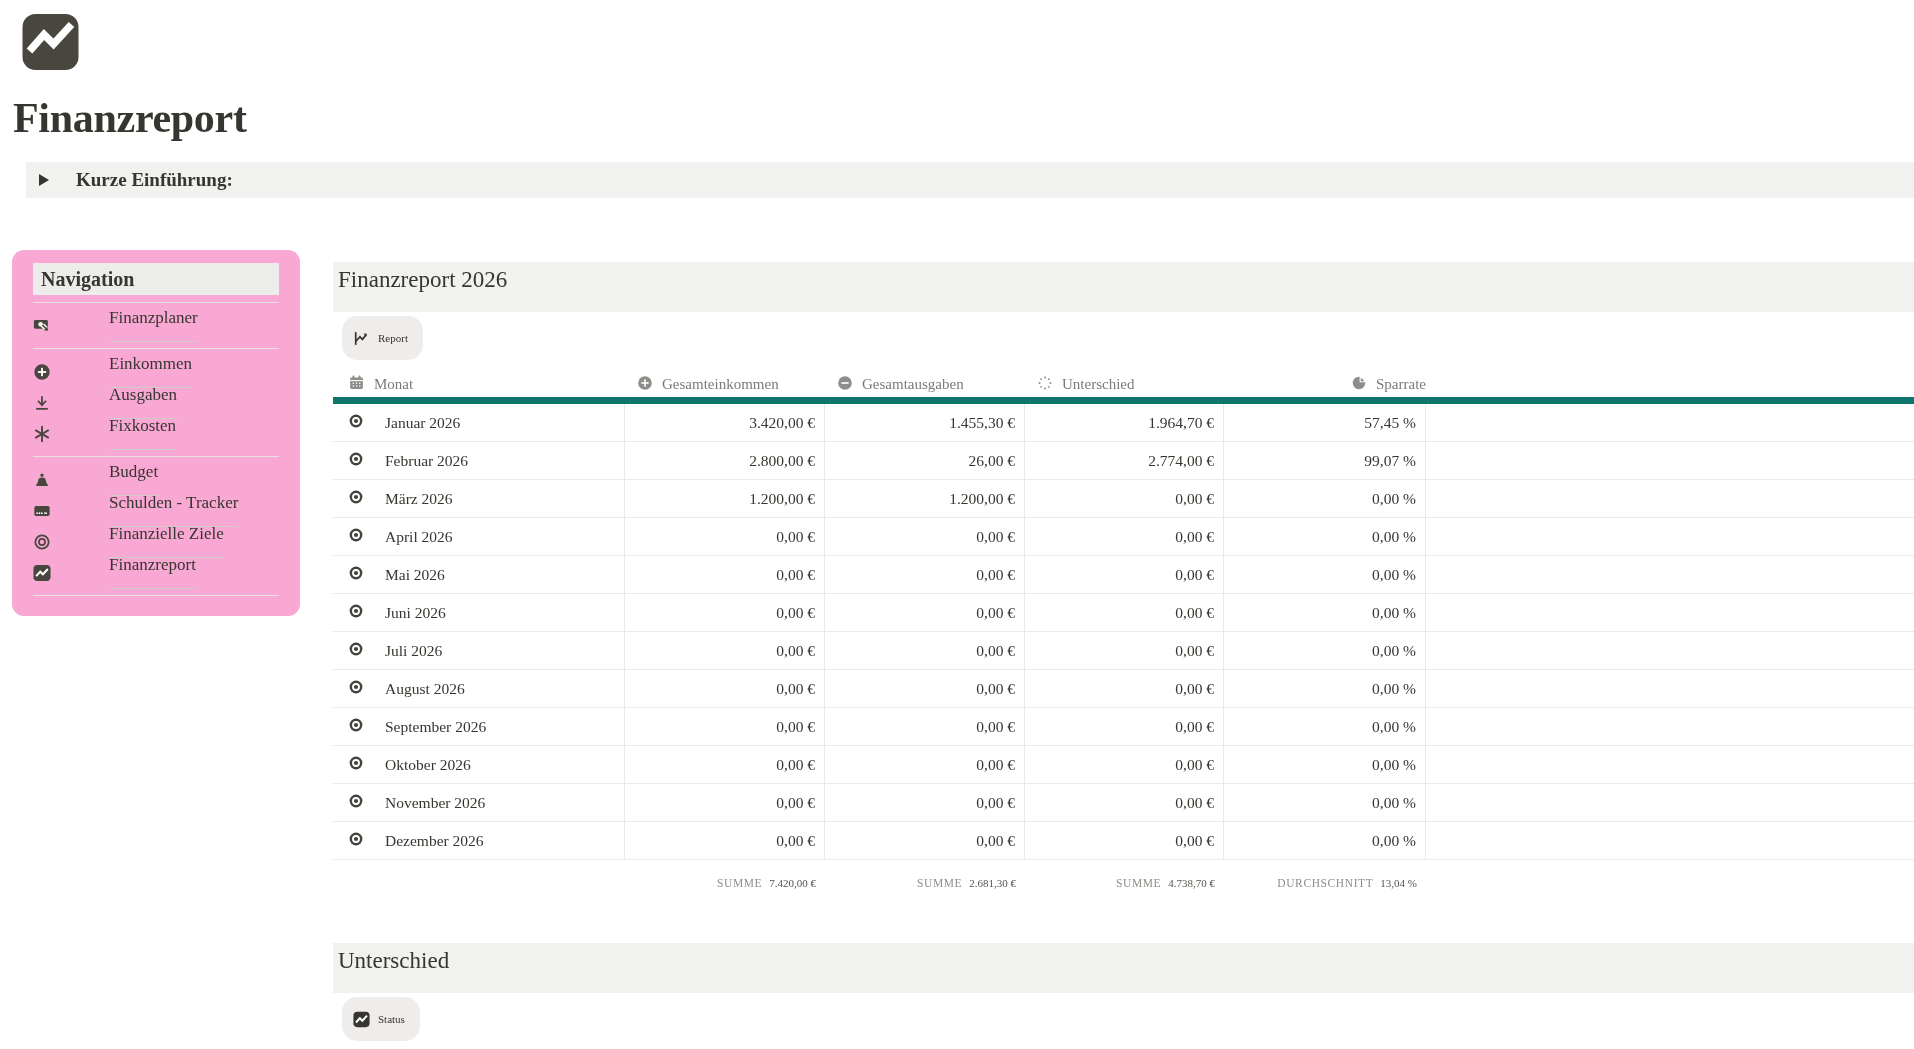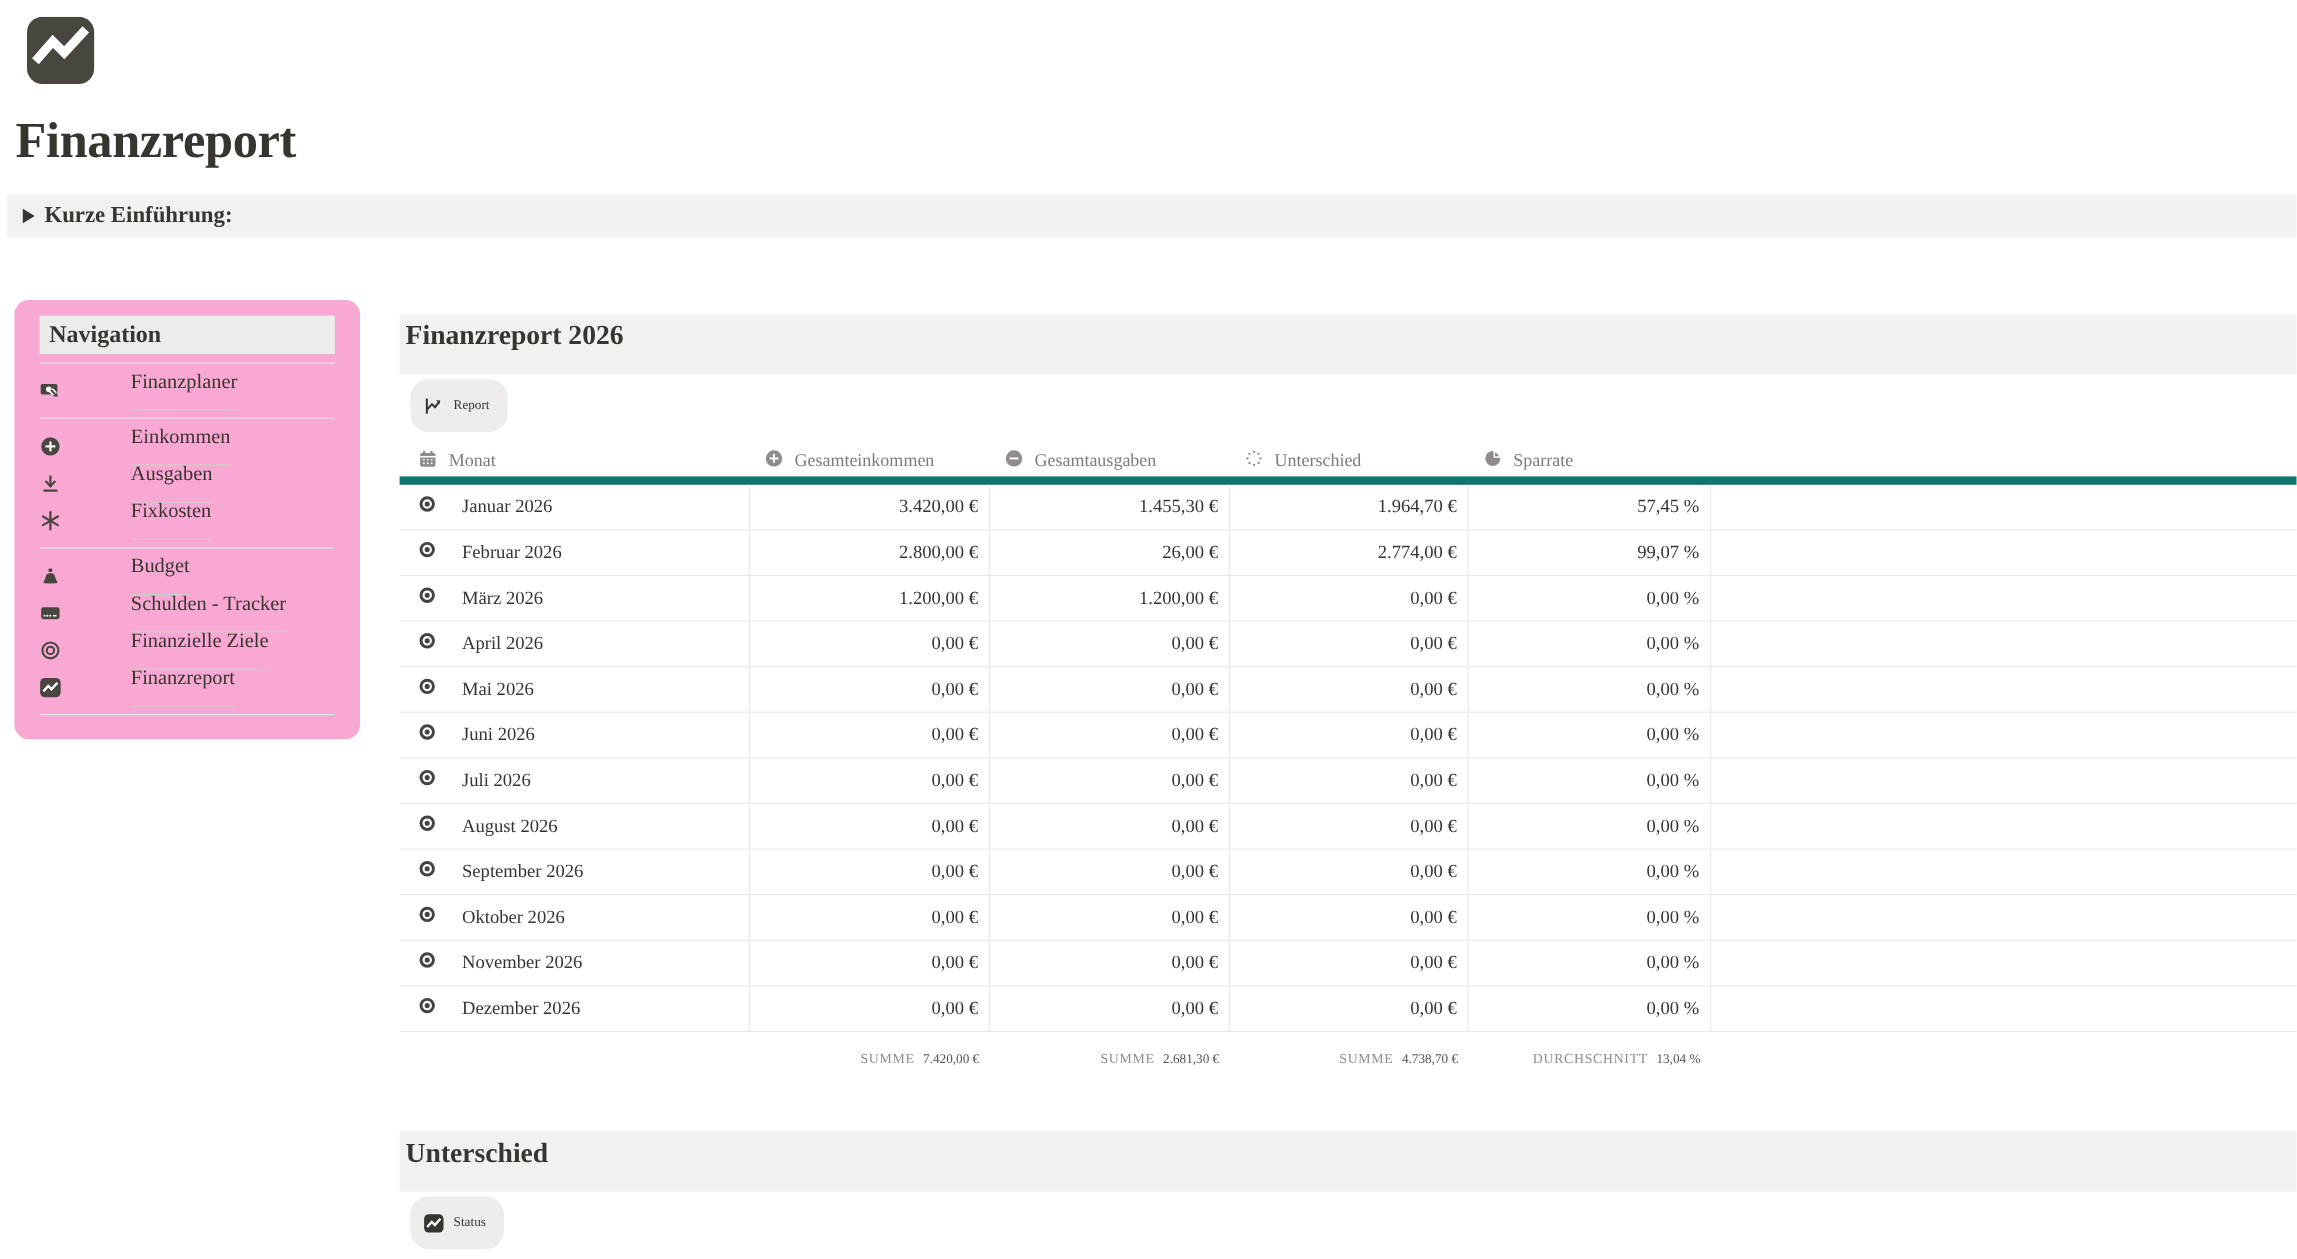--- a/index.html
+++ b/index.html
@@ -3,46 +3,46 @@
 <meta charset="utf-8">
 <style>
   * { margin:0; padding:0; box-sizing:border-box; }
   html,body { background:#ffffff; }
   body { font-family:"Liberation Serif","DejaVu Serif",serif; color:#37352f; }
   #page { position:relative; width:1914px; height:1049px; background:#fff; overflow:hidden; }
 
   
   .page-icon { position:absolute; left:22px; top:14px; width:57px; height:56px; }
   .page-title { position:absolute; left:13px; top:94px; font-size:42px; font-weight:700; letter-spacing:-0.3px; color:#37352f; }
-  .toggle-bar { position:absolute; left:6px; right:0; top:162px; height:36px; background:#f1f1ef;
-                display:flex; align-items:center; padding-left:13px; gap:8px; cursor:pointer; }
+  .toggle-bar { position:absolute; left:26px; right:0; top:162px; height:36px; background:#f1f1ef;
+                display:flex; align-items:center; padding-left:13px; gap:27px; cursor:pointer; }
   .toggle-caret { width:0; height:0; border-left:10px solid #37352f; border-top:6px solid transparent; border-bottom:6px solid transparent; }
   .toggle-label { font-weight:700; font-size:19px; }
 
   
   .sidebar { position:absolute; left:12px; top:250px; width:288px; height:366px; background:#f9a8d4; border-radius:12px; padding:13px 21px 0 21px; }
   .nav-heading { background:#ececea; font-size:20px; font-weight:700; height:32px; line-height:32px; padding-left:8px; }
   .divider { border:none; border-top:1px solid #e3e2de; margin:7px 0; }
   .nav-item { display:flex; align-items:center; gap:11px; height:31px; cursor:pointer; }
   .nav-item .ic { width:18px; height:18px; flex:0 0 18px; display:flex; align-items:center; justify-content:center; }
   .nav-link { font-size:17px; line-height:1.1; border-bottom:1px solid #cfcdc8; padding-bottom:14px;margin-left:47px; }
 
   
   .main { position:absolute; left:333px; top:250px; right:0; }
-  .section-heading { height:50px; background:#f1f1ef; font-size:23px; font-weight:700; line-height:36px; padding-left:5px; }
+  .section-heading { height:50px; background:#f1f1ef; font-size:23px; font-weight:400; line-height:36px; padding-left:5px; }
   .h1 { margin-top:12px; }
   .view-pill { display:inline-flex; align-items:center; gap:8px; height:44px; padding:0 15px 0 11px;
                background:#eeedeb; border-radius:15px; font-size:11px; margin:4px 0 0 9px; cursor:pointer; }
   .view-pill svg { display:block; }
 
   
   .t-header { display:flex; height:32px; margin-top:12px; border-bottom:7px solid #0f766e; color:#7d7b76; font-size:15px; }
   .t-header .cell { display:flex; align-items:center; gap:9px; padding-left:12px; }
   .t-header .cell.c0 { padding-left:15px; }
-  .c0 { width:292px; } .c1 { width:200px; } .c2 { width:200px; } .c3 { width:199px; } .c4 { width:202px; }
+  .c0 { width:292px; } .c1 { width:200px; } .c2 { width:200px; } .c3 { width:199px; } .c4 { width:202px;justify-content:flex-end; }
   .cfill { flex:1; }
   .t-row { display:flex; height:38px; border-bottom:1px solid #e9e9e7; font-size:15.5px; }
   .t-row .c { border-right:1px solid #e9e9e7; }
   .t-row .c0 { display:flex; align-items:center; gap:21px; padding-left:15px; }
   .t-row .val { text-align:right; padding-right:9px; line-height:37px; }
   .t-summary { display:flex; height:44px; align-items:center; font-size:15px; }
   .t-summary .c { text-align:right; padding-right:9px; }
   .sum-label { font-size:11.5px; color:#8f8d88; letter-spacing:0.6px; margin-right:7px; }
   .sum-value { color:#55534d; font-size:11px; }
 

